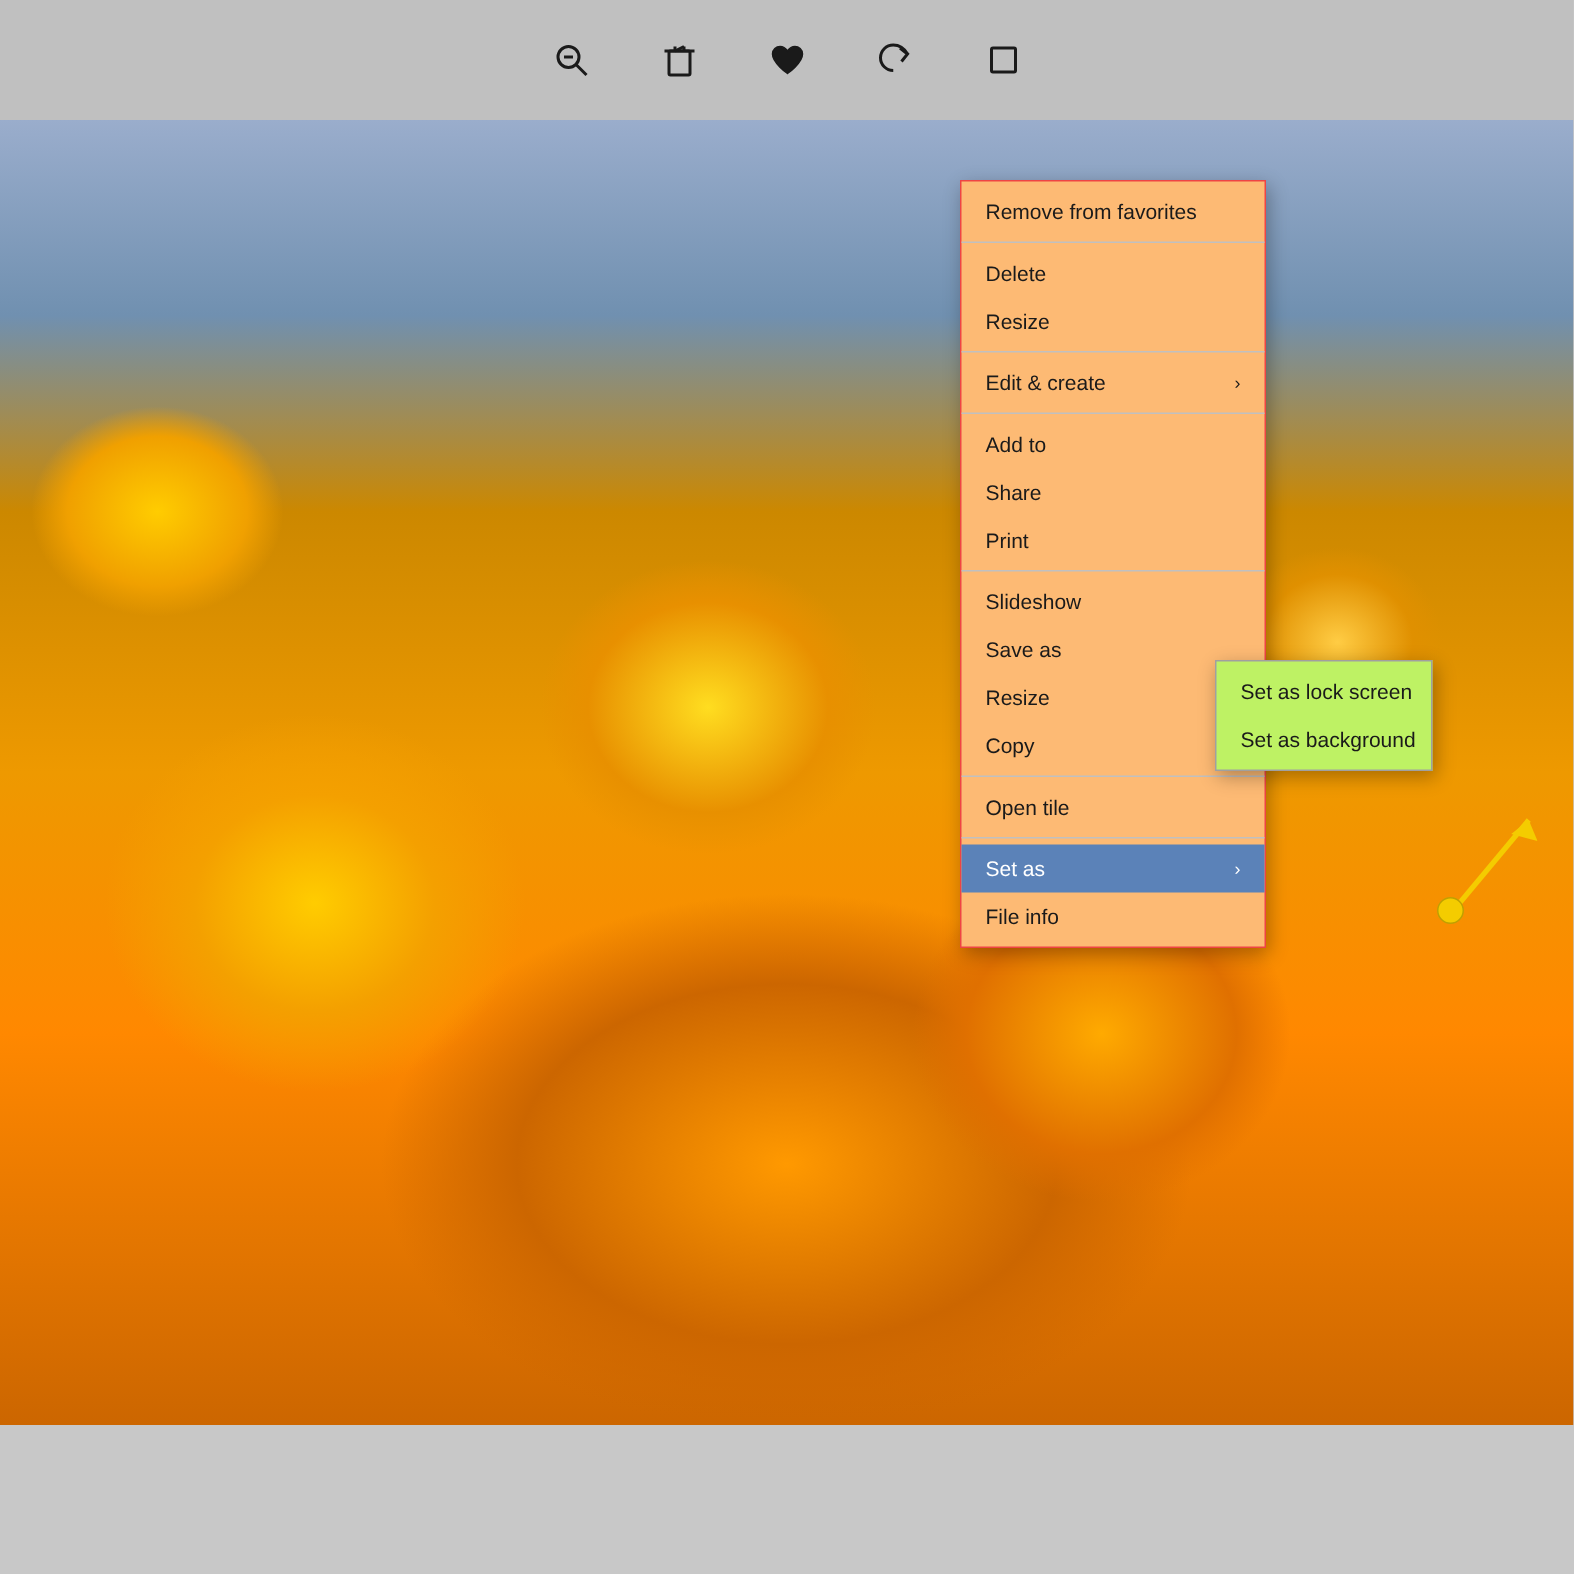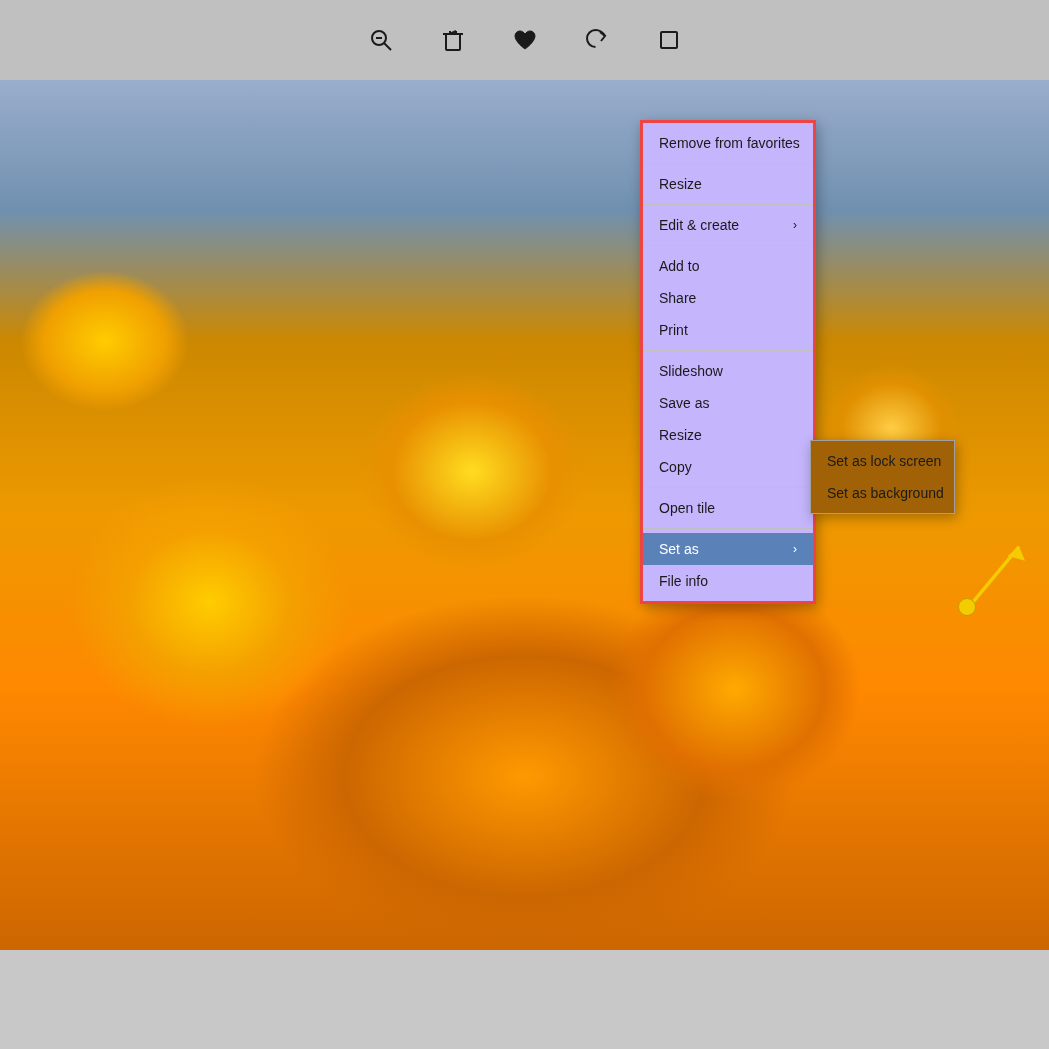--- a/index.html
+++ b/index.html
@@ -58,23 +58,23 @@
         radial-gradient(ellipse 100px 90px at 85% 40%, #ffcc44 0%, #e09000 50%, transparent 70%),
         radial-gradient(ellipse 300px 200px at 50% 80%, #ff9900 0%, #cc6600 60%, transparent 90%),
         linear-gradient(180deg, #9aadcc 0%, #7090b0 15%, #cc8800 30%, #ee9900 50%, #ff8800 70%, #cc6600 100%);
     }
 
     
     .context-menu {
       position: absolute;
       top: 120px;
       left: 640px;
-      width: 176px;
-      background: #c4b5fd;
-      border: 3px solid #ef4444;
+      width: 204px;
+      background: #fdba74;
+      border: 1px solid #ef4444;
       box-shadow: 2px 4px 12px rgba(0,0,0,0.3);
       z-index: 100;
       padding: 4px 0;
     }
 
     .menu-item {
       display: flex;
       align-items: center;
       justify-content: space-between;
       padding: 8px 16px;
@@ -101,21 +101,21 @@
       font-size: 12px;
       color: inherit;
     }
 
     
     .submenu {
       position: absolute;
       top: 440px;
       left: 810px;
       width: 145px;
-      background: #a16207;
+      background: #bef264;
       border: 1px solid #a0a0a0;
       box-shadow: 2px 4px 12px rgba(0,0,0,0.3);
       z-index: 101;
       padding: 4px 0;
     }
 
     .submenu .menu-item {
       padding: 8px 16px;
     }
 
@@ -195,20 +195,23 @@
 </div>
 
 <div class="context-menu">
 
   <div class="menu-item">
     <span>Remove from favorites</span>
   </div>
   <div class="menu-separator"></div>
 
   <div class="menu-item">
+    <span>Delete</span>
+  </div>
+  <div class="menu-item">
     <span>Resize</span>
   </div>
   <div class="menu-separator"></div>
 
   <div class="menu-item">
     <span>Edit &amp; create</span>
     <span class="menu-arrow">›</span>
   </div>
   <div class="menu-separator"></div>
 

